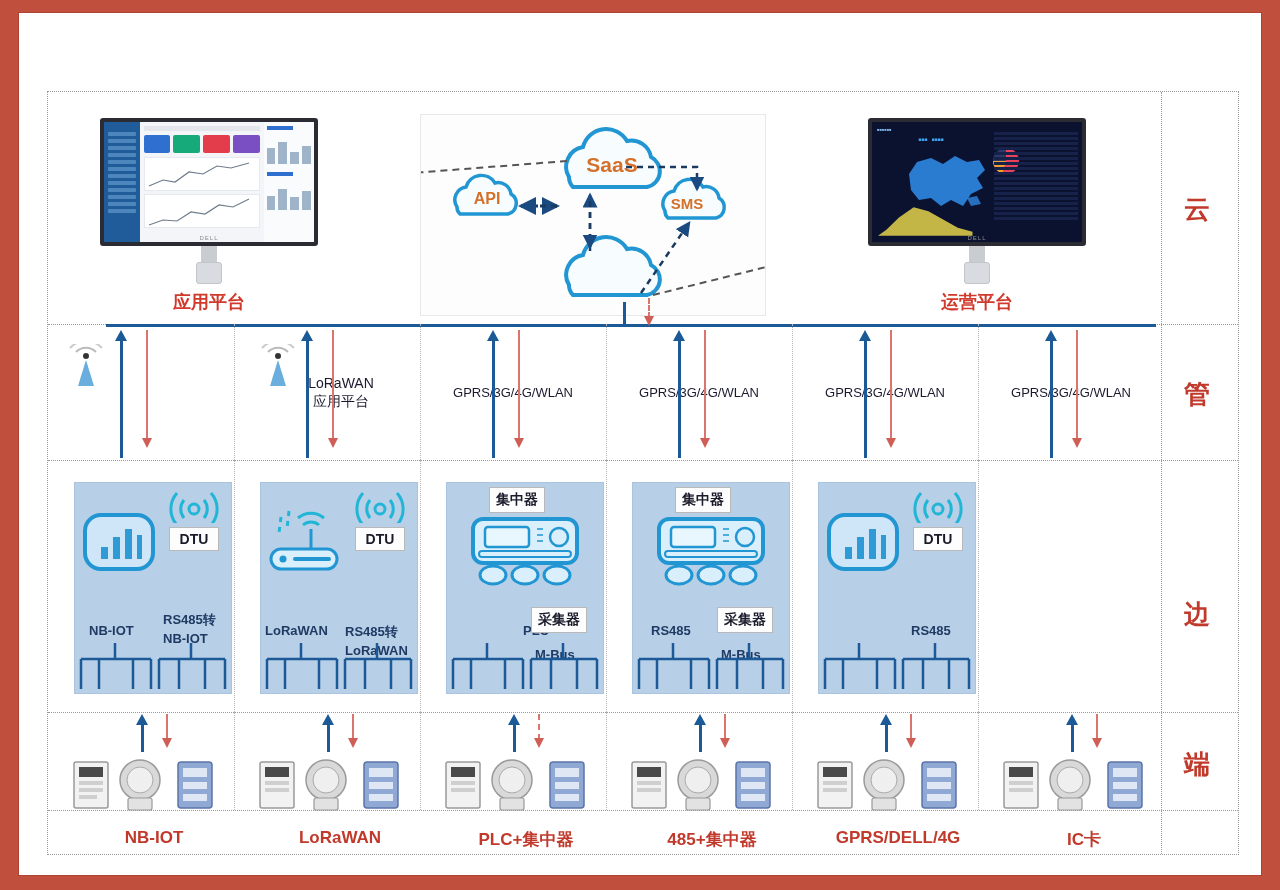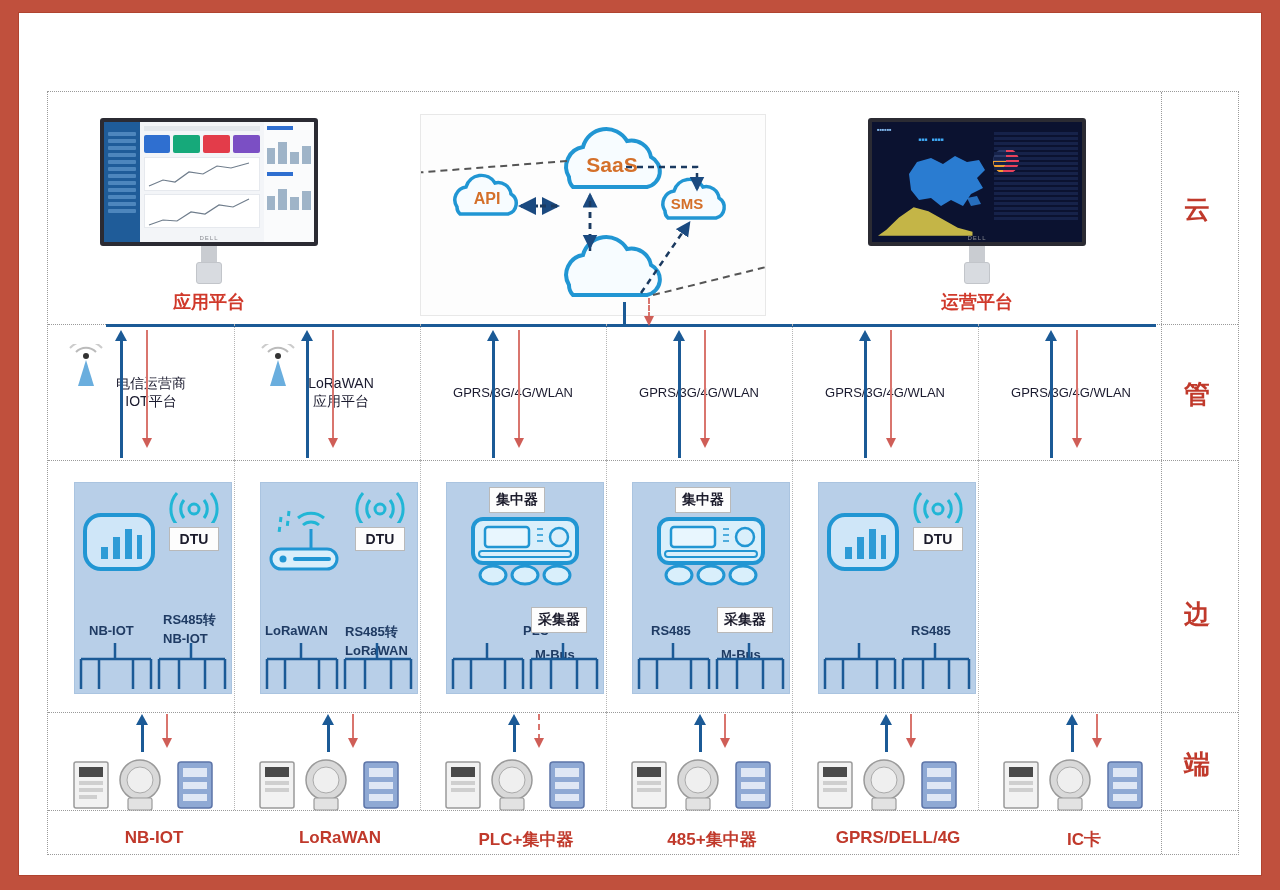--- a/index.html
+++ b/index.html
@@ -311,24 +311,20 @@
       <div class="vline" style="left:558px;"></div>
       <div class="vline" style="left:744px;"></div>
       <div class="vline" style="left:930px;"></div>
 
       <svg width="40" height="44" style="position:absolute;left:18px;top:20px" viewBox="0 0 40 44">
         <path d="M20,16 L12,42 L28,42 Z" fill="#6aaede"></path>
         <circle cx="20" cy="12" r="3" fill="#333"></circle>
         <path d="M10,8 a14,14 0 0,1 20,0" fill="none" stroke="#bbb" stroke-width="2"></path>
         <path d="M4,4 a22,22 0 0,1 32,0" fill="none" stroke="#ccc" stroke-width="2"></path>
       </svg>
-      <div class="net-label cn" style="left:28px; top:50px; width:150px;">
-        <div>电信运营商</div>
-        <div>IOT平台</div>
-      </div>
 
       <svg width="40" height="44" style="position:absolute;left:210px;top:20px" viewBox="0 0 40 44">
         <path d="M20,16 L12,42 L28,42 Z" fill="#6aaede"></path>
         <circle cx="20" cy="12" r="3" fill="#333"></circle>
         <path d="M10,8 a14,14 0 0,1 20,0" fill="none" stroke="#bbb" stroke-width="2"></path>
         <path d="M4,4 a22,22 0 0,1 32,0" fill="none" stroke="#ccc" stroke-width="2"></path>
       </svg>
       <div class="net-label cn" style="left:218px; top:50px; width:150px;">
         <div>LoRaWAN</div>
         <div>应用平台</div>

